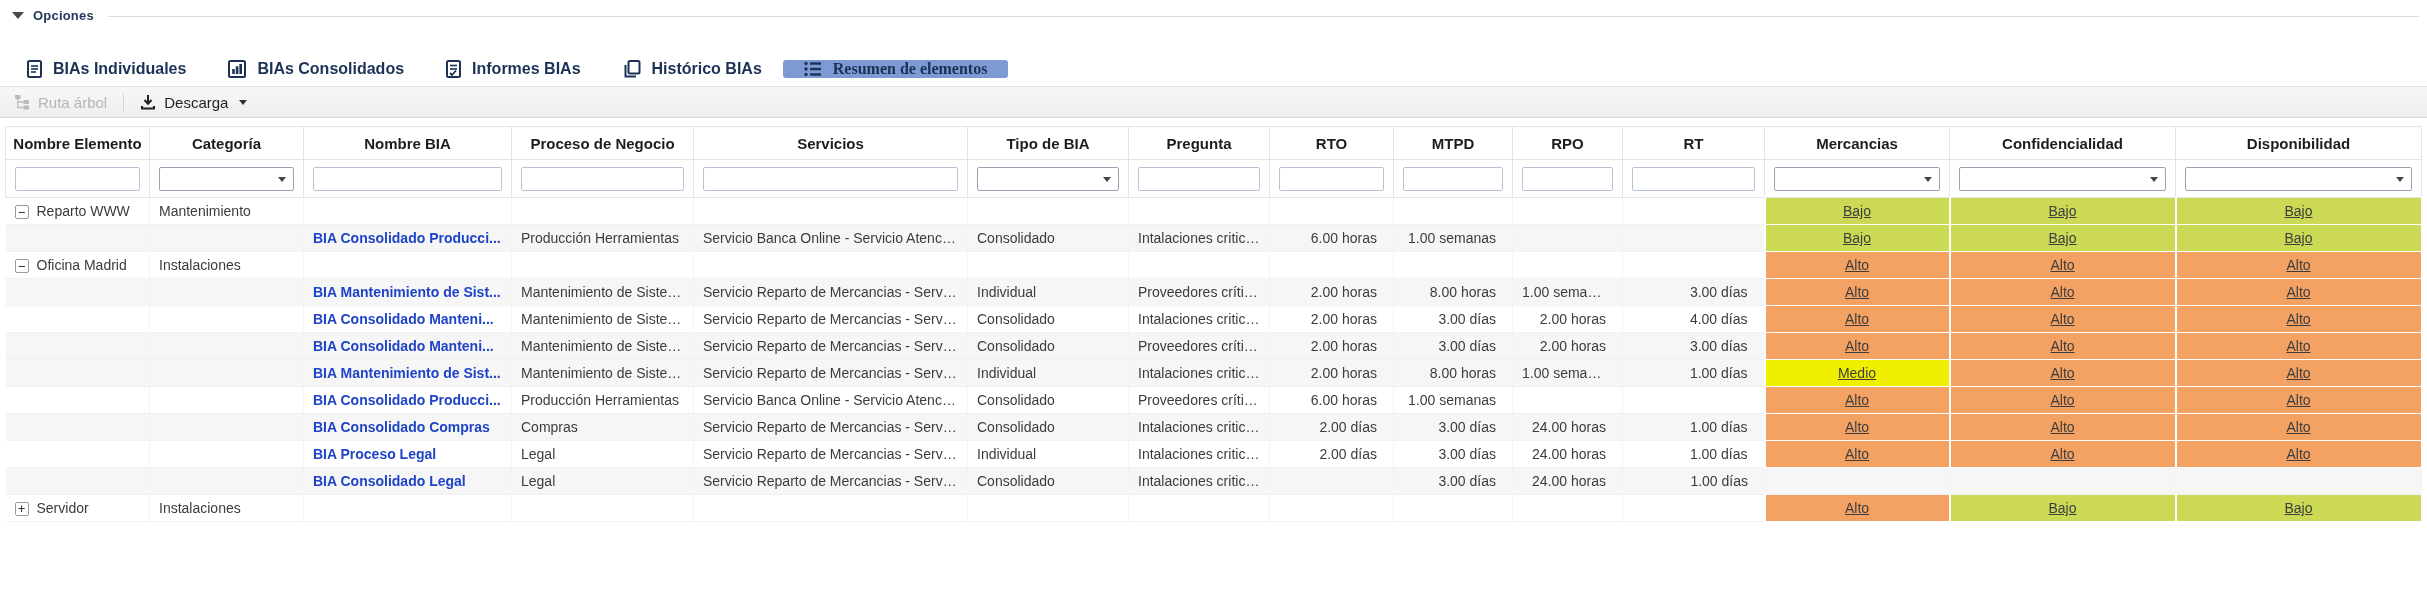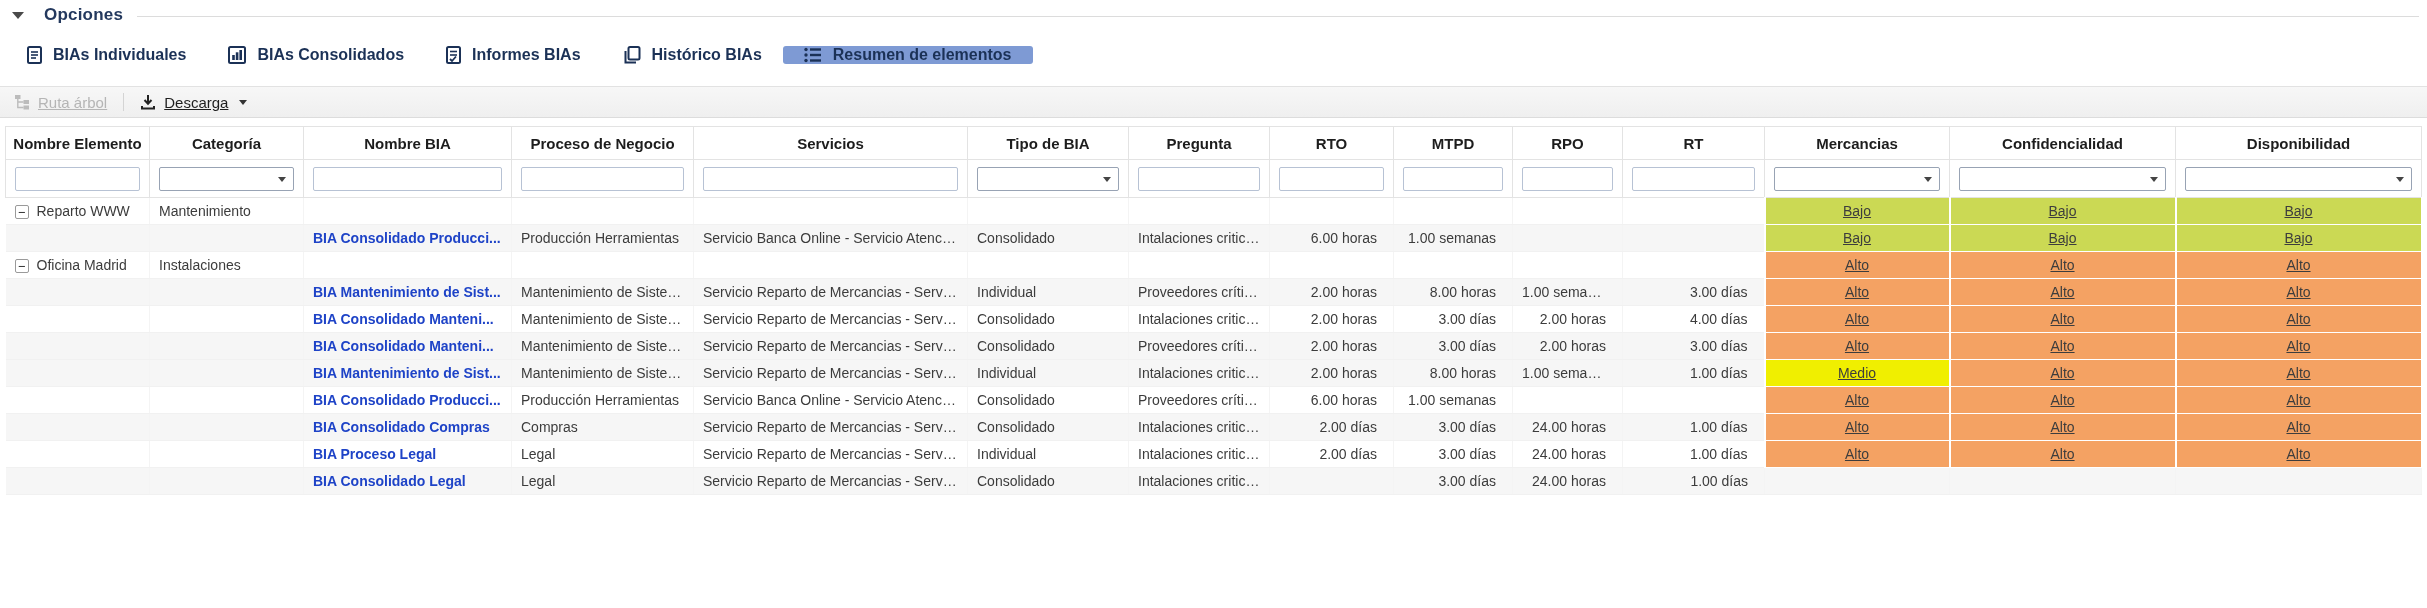--- a/index.html
+++ b/index.html
@@ -10,41 +10,41 @@
     font-family: "Liberation Sans", sans-serif;
   }
 
   
   .options-row { display: flex; align-items: center; height: 30px; padding-left: 12px; }
   .collapse-caret {
     width: 0; height: 0; border-left: 6px solid transparent;
     border-right: 6px solid transparent; border-top: 7px solid #4a4a4a;
     cursor: pointer;
   }
-  .options-label { font-size: 17px; font-weight: bold; color: #24395e; margin-left: 20px; letter-spacing: .2px; }
+  .options-label { font-size: 13px; font-weight: bold; color: #24395e; margin-left: 9px; letter-spacing: .2px; }
   .options-line { flex: 1; height: 1px; background: #dcdcdc; margin: 2px 8px 0 14px; }
 
   
-  .tabbar { display: flex; align-items: center; height: 46px; padding-left: 6px; margin-top: 2px; }
+  .tabbar { display: flex; align-items: flex-end; height: 46px; padding-left: 6px; margin-top: 2px; }
   .tab {
     display: flex; align-items: center; gap: 11px; padding: 0 21px;
     font-size: 16px; font-weight: bold; color: #1b3156; cursor: pointer;
     border-radius: 3px; white-space: nowrap;
   }
-  .tab.active { background: #7e9ad4; }
+  .tab.active { background: #7e9ad4; font-family: Liberation Serif, serif; }
   .tab-icon { display: inline-flex; align-items: center; }
 
   
   .toolbar {
     margin-top: 8px; height: 32px;
     background: linear-gradient(#f7f7f7, #efefef);
     border-top: 1px solid #e2e2e2; border-bottom: 1px solid #dcdcdc;
     display: flex; align-items: center; padding: 0 14px; gap: 16px;
   }
-  .tool { display: flex; align-items: center; gap: 8px; font-size: 15px; color: #1f1f1f; cursor: pointer; text-decoration: underline; }
+  .tool { display: flex; align-items: center; gap: 8px; font-size: 15px; color: #1f1f1f; cursor: pointer; }
   .tool.disabled { color: #b5b5b5; cursor: default; }
   .tool-sep { width: 1px; height: 18px; background: #d4d4d4; }
   .dd-caret {
     width: 0; height: 0; border-left: 4px solid transparent;
     border-right: 4px solid transparent; border-top: 5px solid #333; margin-left: 3px;
   }
 
   
   .grid { margin: 8px 5px 0 5px; }
   table { border-collapse: collapse; table-layout: fixed; width: 2416px; }
@@ -433,17 +433,33 @@
             <td class="a-left">Consolidado</td>
             <td class="a-left">Intalaciones criticas</td>
             <td class="a-right"></td>
             <td class="a-right">3.00 días</td>
             <td class="a-right">24.00 horas</td>
             <td class="a-right">1.00 días</td>
             <td class="a-center"></td>
             <td class="a-center"></td>
             <td class="a-center"></td>
           </tr>
+          <tr>
+            <td class="a-left"><span class="expander">+</span><span>Servidor</span></td>
+            <td class="a-left">Instalaciones</td>
+            <td class="a-left"></td>
+            <td class="a-left"></td>
+            <td class="a-left"></td>
+            <td class="a-left"></td>
+            <td class="a-left"></td>
+            <td class="a-right"></td>
+            <td class="a-right"></td>
+            <td class="a-right"></td>
+            <td class="a-right"></td>
+            <td class="a-center level-cell" style="background-color: rgb(244, 162, 99);">Alto</td>
+            <td class="a-center level-cell" style="background-color: rgb(203, 217, 84);">Bajo</td>
+            <td class="a-center level-cell" style="background-color: rgb(203, 217, 84);">Bajo</td>
+          </tr>
         </tbody>
     </table>
   </div>
 
 </div>
 
 </body></html>

